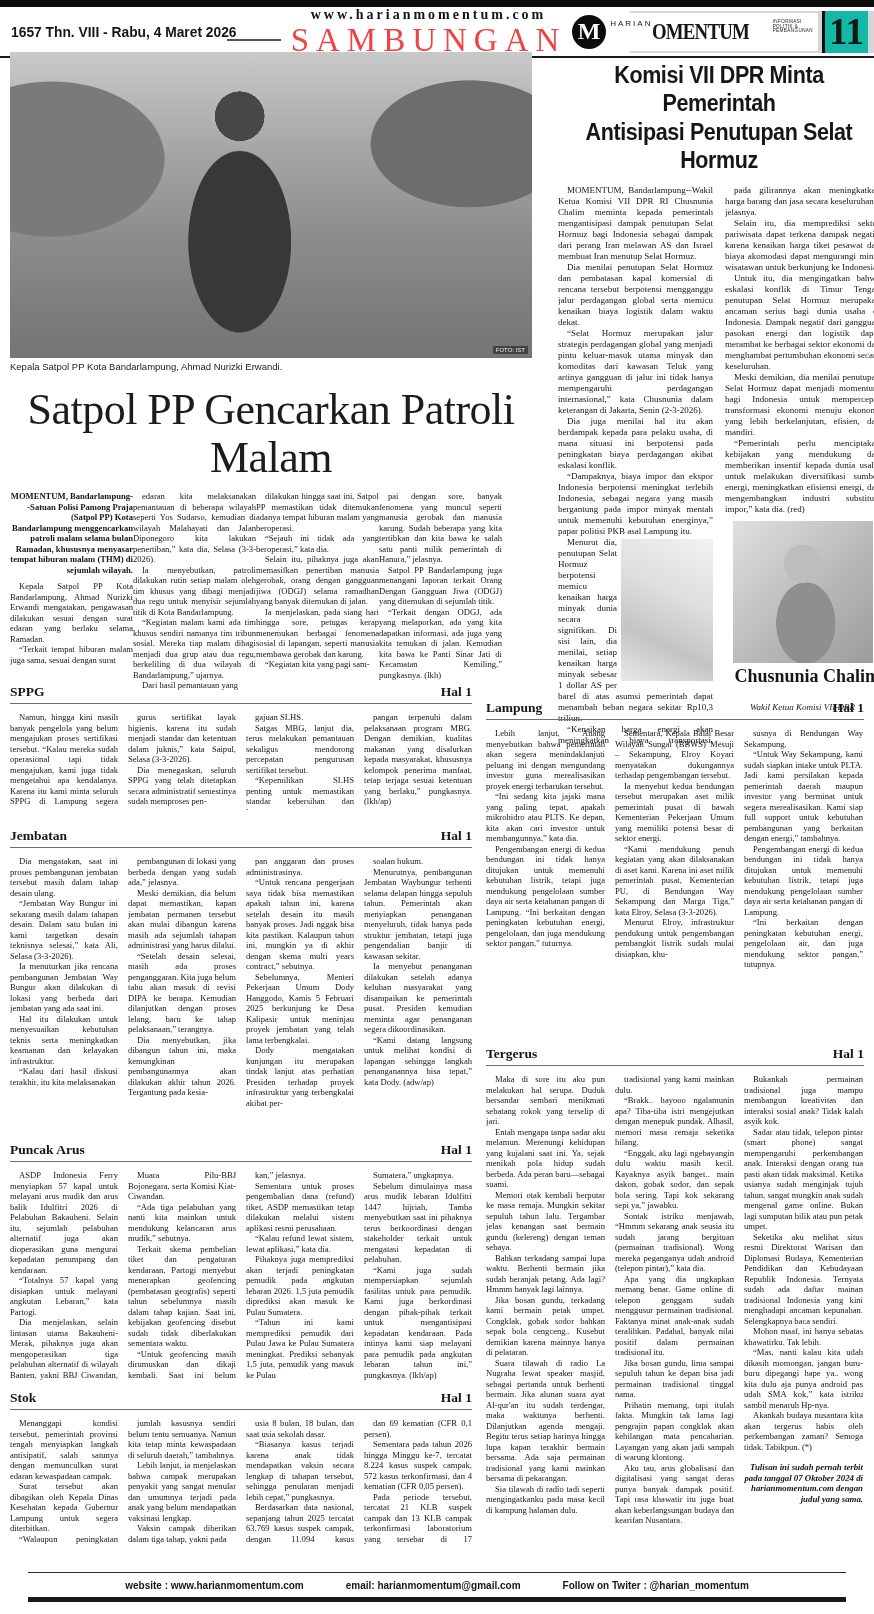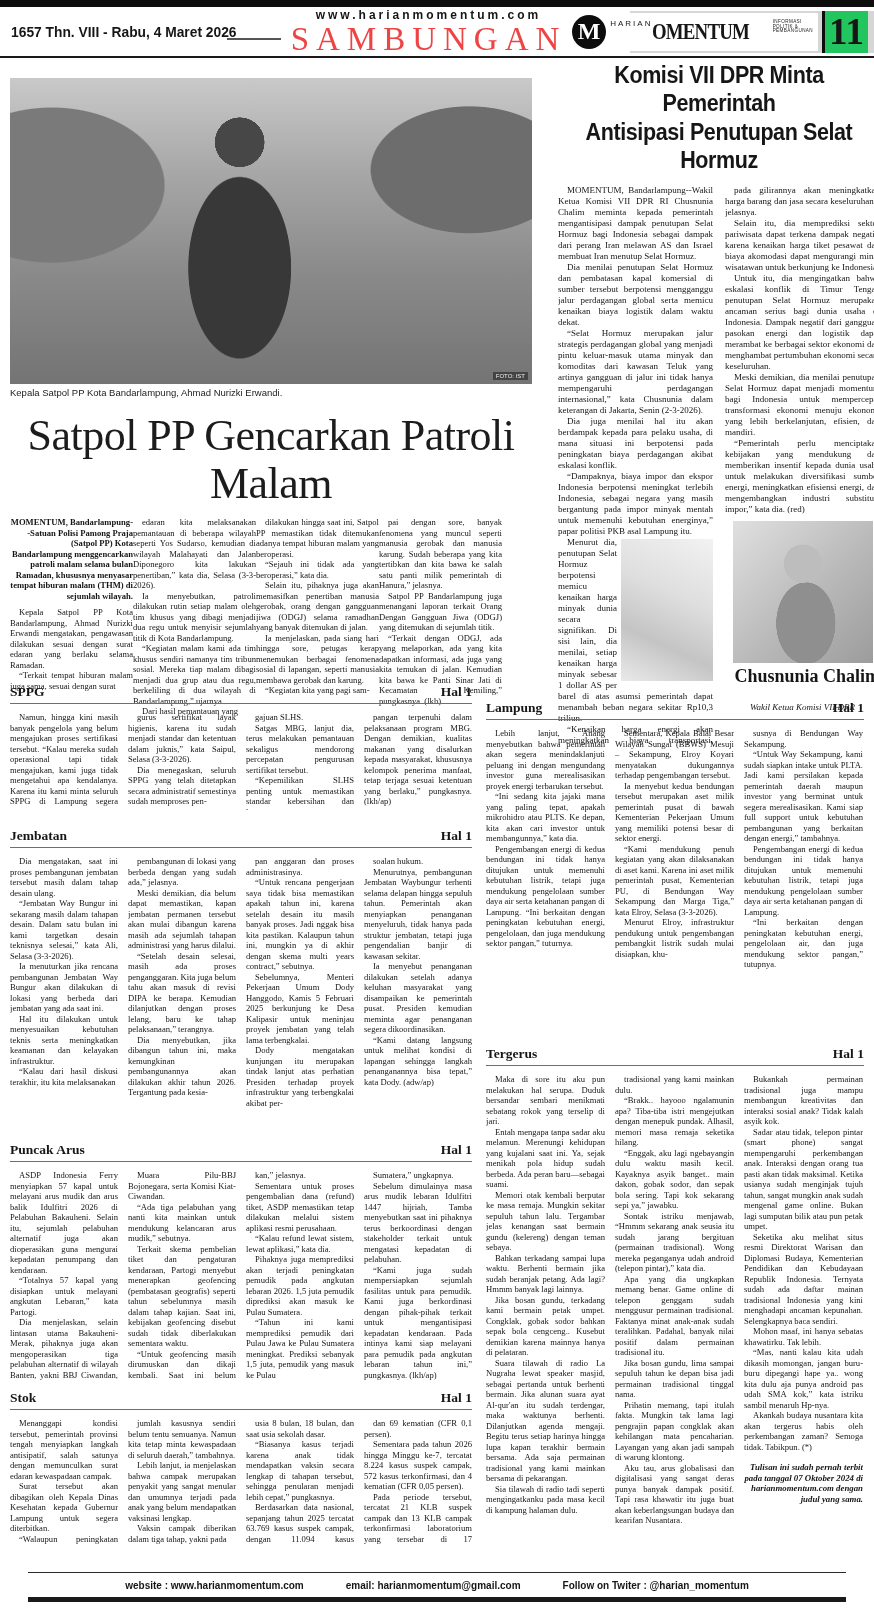--- a/index.html
+++ b/index.html
@@ -5,42 +5,42 @@
   html,body{margin:0;padding:0;background:#ffffff;}
   .page{position:relative;width:874px;height:1614px;background:#fff;overflow:hidden;
         font-family:"Liberation Serif",serif;color:#161616;}
   
   .topbar{position:absolute;left:0;top:0;width:874px;height:7px;background:#0d0d0d;}
   header{position:absolute;left:0;top:7px;width:874px;height:49px;border-bottom:2px solid #1a1a1a;
          display:flex;align-items:center;}
   .edition{width:215px;padding-left:12px;font-family:"Liberation Sans",sans-serif;
            font-weight:bold;font-size:15px;transform:scaleX(.92);transform-origin:left;white-space:nowrap;}
   .center-head{flex:1;text-align:center;}
-  .site{font-family:Liberation Sans, sans-serif;font-weight:bold;font-size:12px;letter-spacing:3px;}
+  .site{font-family:Liberation Serif, serif;font-weight:bold;font-size:14px;letter-spacing:3px;}
   .samb-row{display:flex;align-items:center;gap:10px;margin-top:1px;}
   .samb-row .rule{flex:1;border-top:2px solid #555;height:0;}
   .section-title{margin:0;font-size:33px;font-weight:normal;color:#ef4444;letter-spacing:7px;line-height:1;}
   .masthead{width:238px;height:42px;background:#d6d6d6;display:flex;align-items:center;
             justify-content:flex-end;padding-right:6px;gap:4px;}
   .logo{background:#fff;height:38px;display:flex;align-items:center;padding:0 5px 0 3px;}
   .logo-m{width:34px;height:34px;border-radius:50%;background:#0c0c0c;color:#fff;display:flex;
           align-items:center;justify-content:center;font-size:24px;font-weight:bold;flex:none;}
   .logo-text{display:flex;flex-direction:row;line-height:1;margin-left:-8px;}
   .logo-harian{font-family:"Liberation Sans",sans-serif;font-size:8px;letter-spacing:2px;margin-left:12px;}
   .logo-name{font-size:23px;font-weight:bold;transform:scaleX(.82);transform-origin:left;letter-spacing:-1px;}
   .logo-tag{font-family:"Liberation Sans",sans-serif;font-size:4.6px;letter-spacing:.4px;margin-left:2px;color:#222;}
-  .pageno{font-size:37px;font-weight:bold;background:#22c55e;height:42px;display:flex;align-items:center;
+  .pageno{font-size:37px;font-weight:bold;background:#14b8a6;height:42px;display:flex;align-items:center;
           padding:0 4px;border-left:3px solid #0d0d0d;}
   
   .cols{display:flex;overflow:hidden;text-align:justify;}
   .cols .col{font-size:8.6px;line-height:10.5px;overflow:hidden;}
   .cols-4{gap:10px;} .cols-4 .col{width:108px;flex:none;}
   .cols p{margin:0;text-indent:9px;}
   
-  .satpol{position:absolute;left:10px;top:78px;width:522px;}
+  .satpol{position:absolute;left:10px;top:52px;width:522px;}
   .main-photo{position:relative;width:522px;height:306px;
     background:
       radial-gradient(circle 26px at 44% 21%, #474747 0 95%, transparent 96%),
       radial-gradient(ellipse 85px 150px at 44% 62%, #383838 0 60%, transparent 61%),
       radial-gradient(ellipse 140px 90px at 88% 30%, #6d6d6d 0 70%, transparent 71%),
       radial-gradient(ellipse 160px 110px at 8% 35%, #7a7a7a 0 70%, transparent 71%),
       linear-gradient(#c9c9c9 0%, #a8a8a8 30%, #8b8b8b 62%, #747474 100%);}
   .photo-credit{position:absolute;right:4px;bottom:4px;font-family:"Liberation Sans",sans-serif;
     font-size:6px;color:#eee;background:rgba(40,40,40,.65);padding:1px 3px;}
   .caption{font-family:"Liberation Sans",sans-serif;font-size:9.5px;margin-top:3px;color:#222;}
@@ -149,21 +149,21 @@
 
   <section class="hormuz">
     <h2 class="hormuz-head">
       <span>Komisi VII DPR Minta Pemerintah</span><br>
       <span>Antisipasi Penutupan Selat Hormuz</span>
     </h2>
     <div class="cols hormuz-body">
       <div class="col">
         <div>
             <p>MOMENTUM, Bandarlampung--Wakil Ketua Komisi VII DPR RI Chusnunia Chalim meminta kepada pemerintah mengantisipasi dampak penutupan Selat Hormuz bagi Indonesia sebagai dampak dari perang Iran melawan AS dan Israel membuat Iran menutup Selat Hormuz.</p>
-            <p>Dia menilai penutupan Selat Hormuz dan pembatasan kapal komersial di sumber tersebut berpotensi mengganggu jalur perdagangan global serta memicu kenaikan biaya logistik dalam waktu dekat.</p>
+            <p>Dia menilai penutupan Selat Hormuz dan pembatasan kapal komersial di rencana tersebut berpotensi mengganggu jalur perdagangan global serta memicu kenaikan biaya logistik dalam waktu dekat.</p>
             <p>“Selat Hormuz merupakan jalur strategis perdagangan global yang menjadi pintu keluar-masuk utama minyak dan komoditas dari kawasan Teluk yang artinya gangguan di jalur ini tidak hanya mempengaruhi perdagangan internasional,” kata Chusnunia dalam keterangan di Jakarta, Senin (2-3-2026).</p>
             <p>Dia juga menilai hal itu akan berdampak kepada para pelaku usaha, di mana situasi ini berpotensi pada peningkatan biaya perdagangan akibat eskalasi konflik.</p>
             <p>“Dampaknya, biaya impor dan ekspor Indonesia berpotensi meningkat terlebih Indonesia, sebagai negara yang masih bergantung pada impor minyak mentah untuk memenuhi kebutuhan energinya,” papar politisi PKB asal Lampung itu.</p>
           </div>
         <div class="col1b">
           <div class="hand-photo"></div>
           <div>
               <p>Menurut dia, penutupan Selat Hormuz berpotensi memicu kenaikan harga minyak dunia secara signifikan. Di sisi lain, dia menilai, setiap kenaikan harga minyak sebesar 1 dollar AS per barel di atas asumsi pemerintah dapat menambah beban negara sekitar Rp10,3 triliun.</p>
               <p>“Kenaikan harga energi akan meningkatkan biaya transportasi, manufaktur, dan pertanian, yang</p>
             </div>

